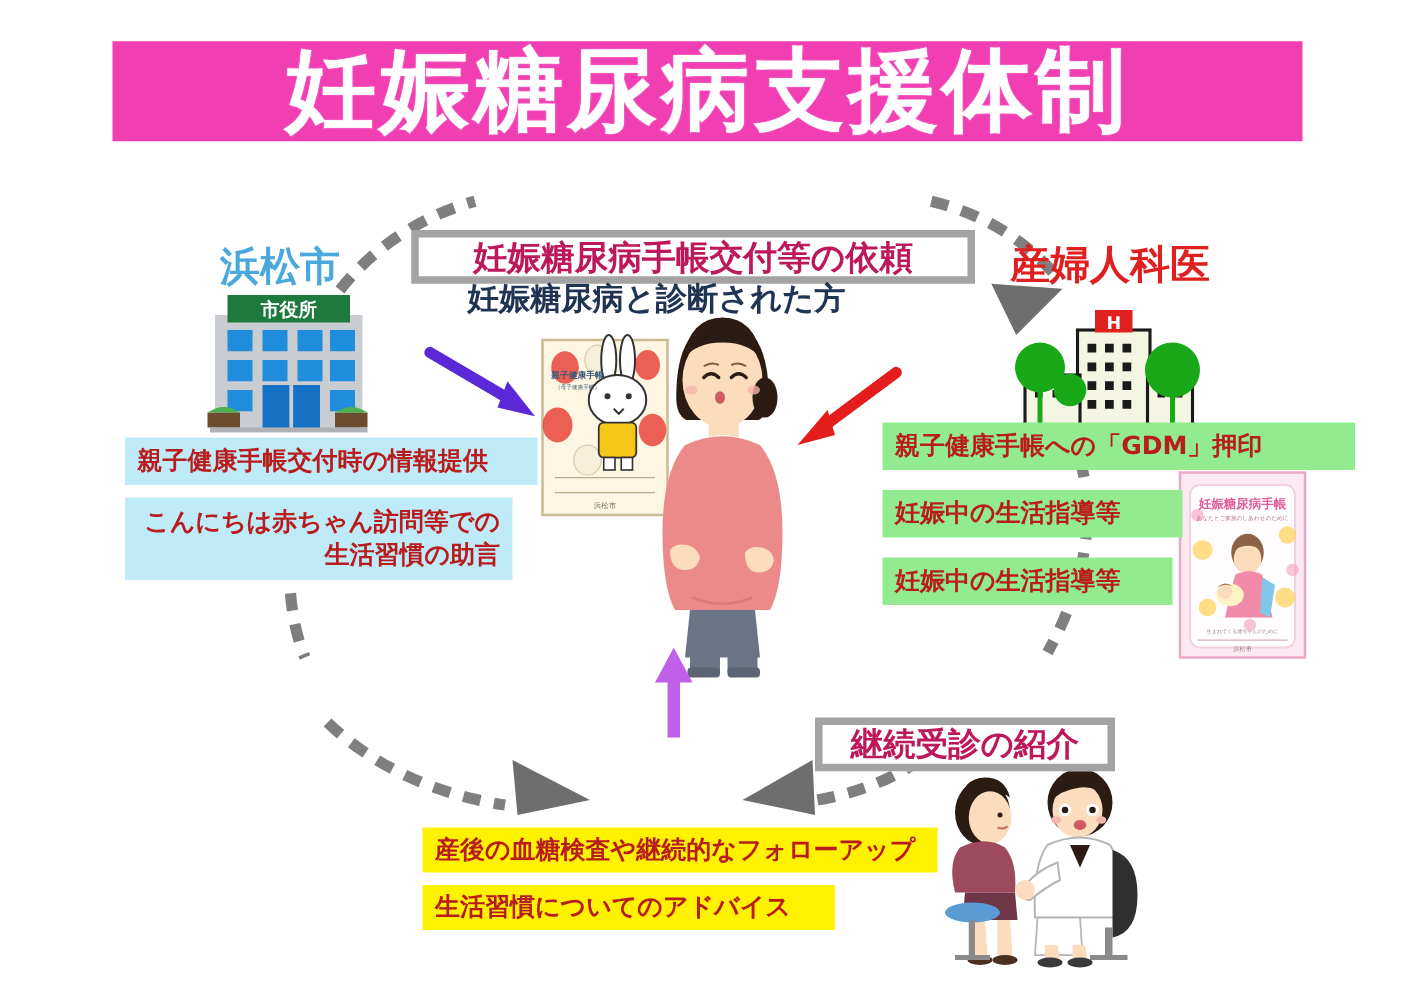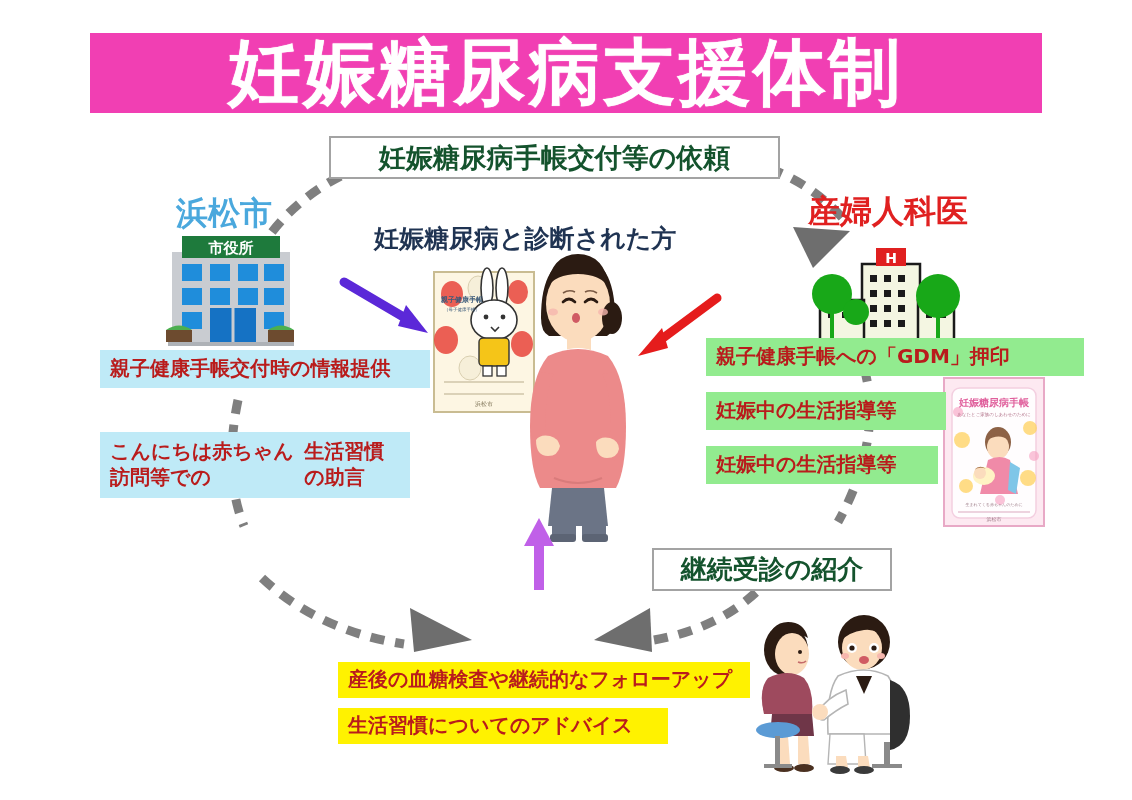--- a/index.html
+++ b/index.html
@@ -24,25 +24,26 @@
     font-size: 72px;
     font-weight: bold;
     letter-spacing: 3px;
     text-shadow: 0 0 1px #fff;
   }
 
   
   .boxed-label {
     position: absolute;
     background: #ffffff;
-    border: 2px solid #a3a3a3;
-    color: #14532d;
+    border: 6px solid #a3a3a3;
+    color: #be185d;
     font-weight: bold;
     display: flex; align-items: center; justify-content: center;
     z-index: 6;
+    margin-top: 48px;
   }
 
   
   .plain-label {
     position: absolute;
     font-weight: bold;
     z-index: 6;
     white-space: nowrap;
   }
 
@@ -302,31 +303,31 @@
 
   <div class="plain-label" style="left:176px; top:192px; font-size:32px; color:#4aa8dd;">浜松市</div>
 
   <div class="plain-label" style="left:808px; top:190px; font-size:32px; color:#e02020;text-align:right;">産婦人科医</div>
 
 
   <div class="plain-label" style="left:374px; top:222px; font-size:25px; color:#1f3352;">妊娠糖尿病と診断された方</div>
 
   <div class="hl hl-blue" style="left:100px; top:350px; width:330px; height:38px; font-size:20px;">親子健康手帳交付時の情報提供</div>
 
-  <div class="hl hl-blue" style="left:100px; top:398px; width:310px; height:66px; font-size:20px; flex-direction:row; align-items:center; justify-content:center;margin-top:34px;">
+  <div class="hl hl-blue" style="left:100px; top:398px; width:310px; height:66px; font-size:20px; flex-direction:column; align-items:flex-end; justify-content:center;">
     <span>こんにちは赤ちゃん訪問等での</span>
     <span>生活習慣の助言</span>
   </div>
 
   <div class="hl hl-green" style="left:706px; top:338px; width:378px; height:38px; font-size:20px;">親子健康手帳への「GDM」押印</div>
 
   <div class="hl hl-green" style="left:706px; top:392px; width:240px; height:38px; font-size:20px;">妊娠中の生活指導等</div>
 
   <div class="hl hl-green" style="left:706px; top:446px; width:232px; height:38px; font-size:20px;">妊娠中の生活指導等</div>
 
 
-  <div class="boxed-label" style="left:652px; top:548px; width:240px; height:43px; font-size:26px;">継続受診の紹介</div>
+  <div class="boxed-label" style="left:652px; top:526px; width:240px; height:43px; font-size:26px;">継続受診の紹介</div>
 
   <div class="hl hl-yellow" style="left:338px; top:662px; width:412px; height:36px; font-size:20px;">産後の血糖検査や継続的なフォローアップ</div>
 
   <div class="hl hl-yellow" style="left:338px; top:708px; width:330px; height:36px; font-size:20px;">生活習慣についてのアドバイス</div>
 
 </div>
 
 </body></html>

